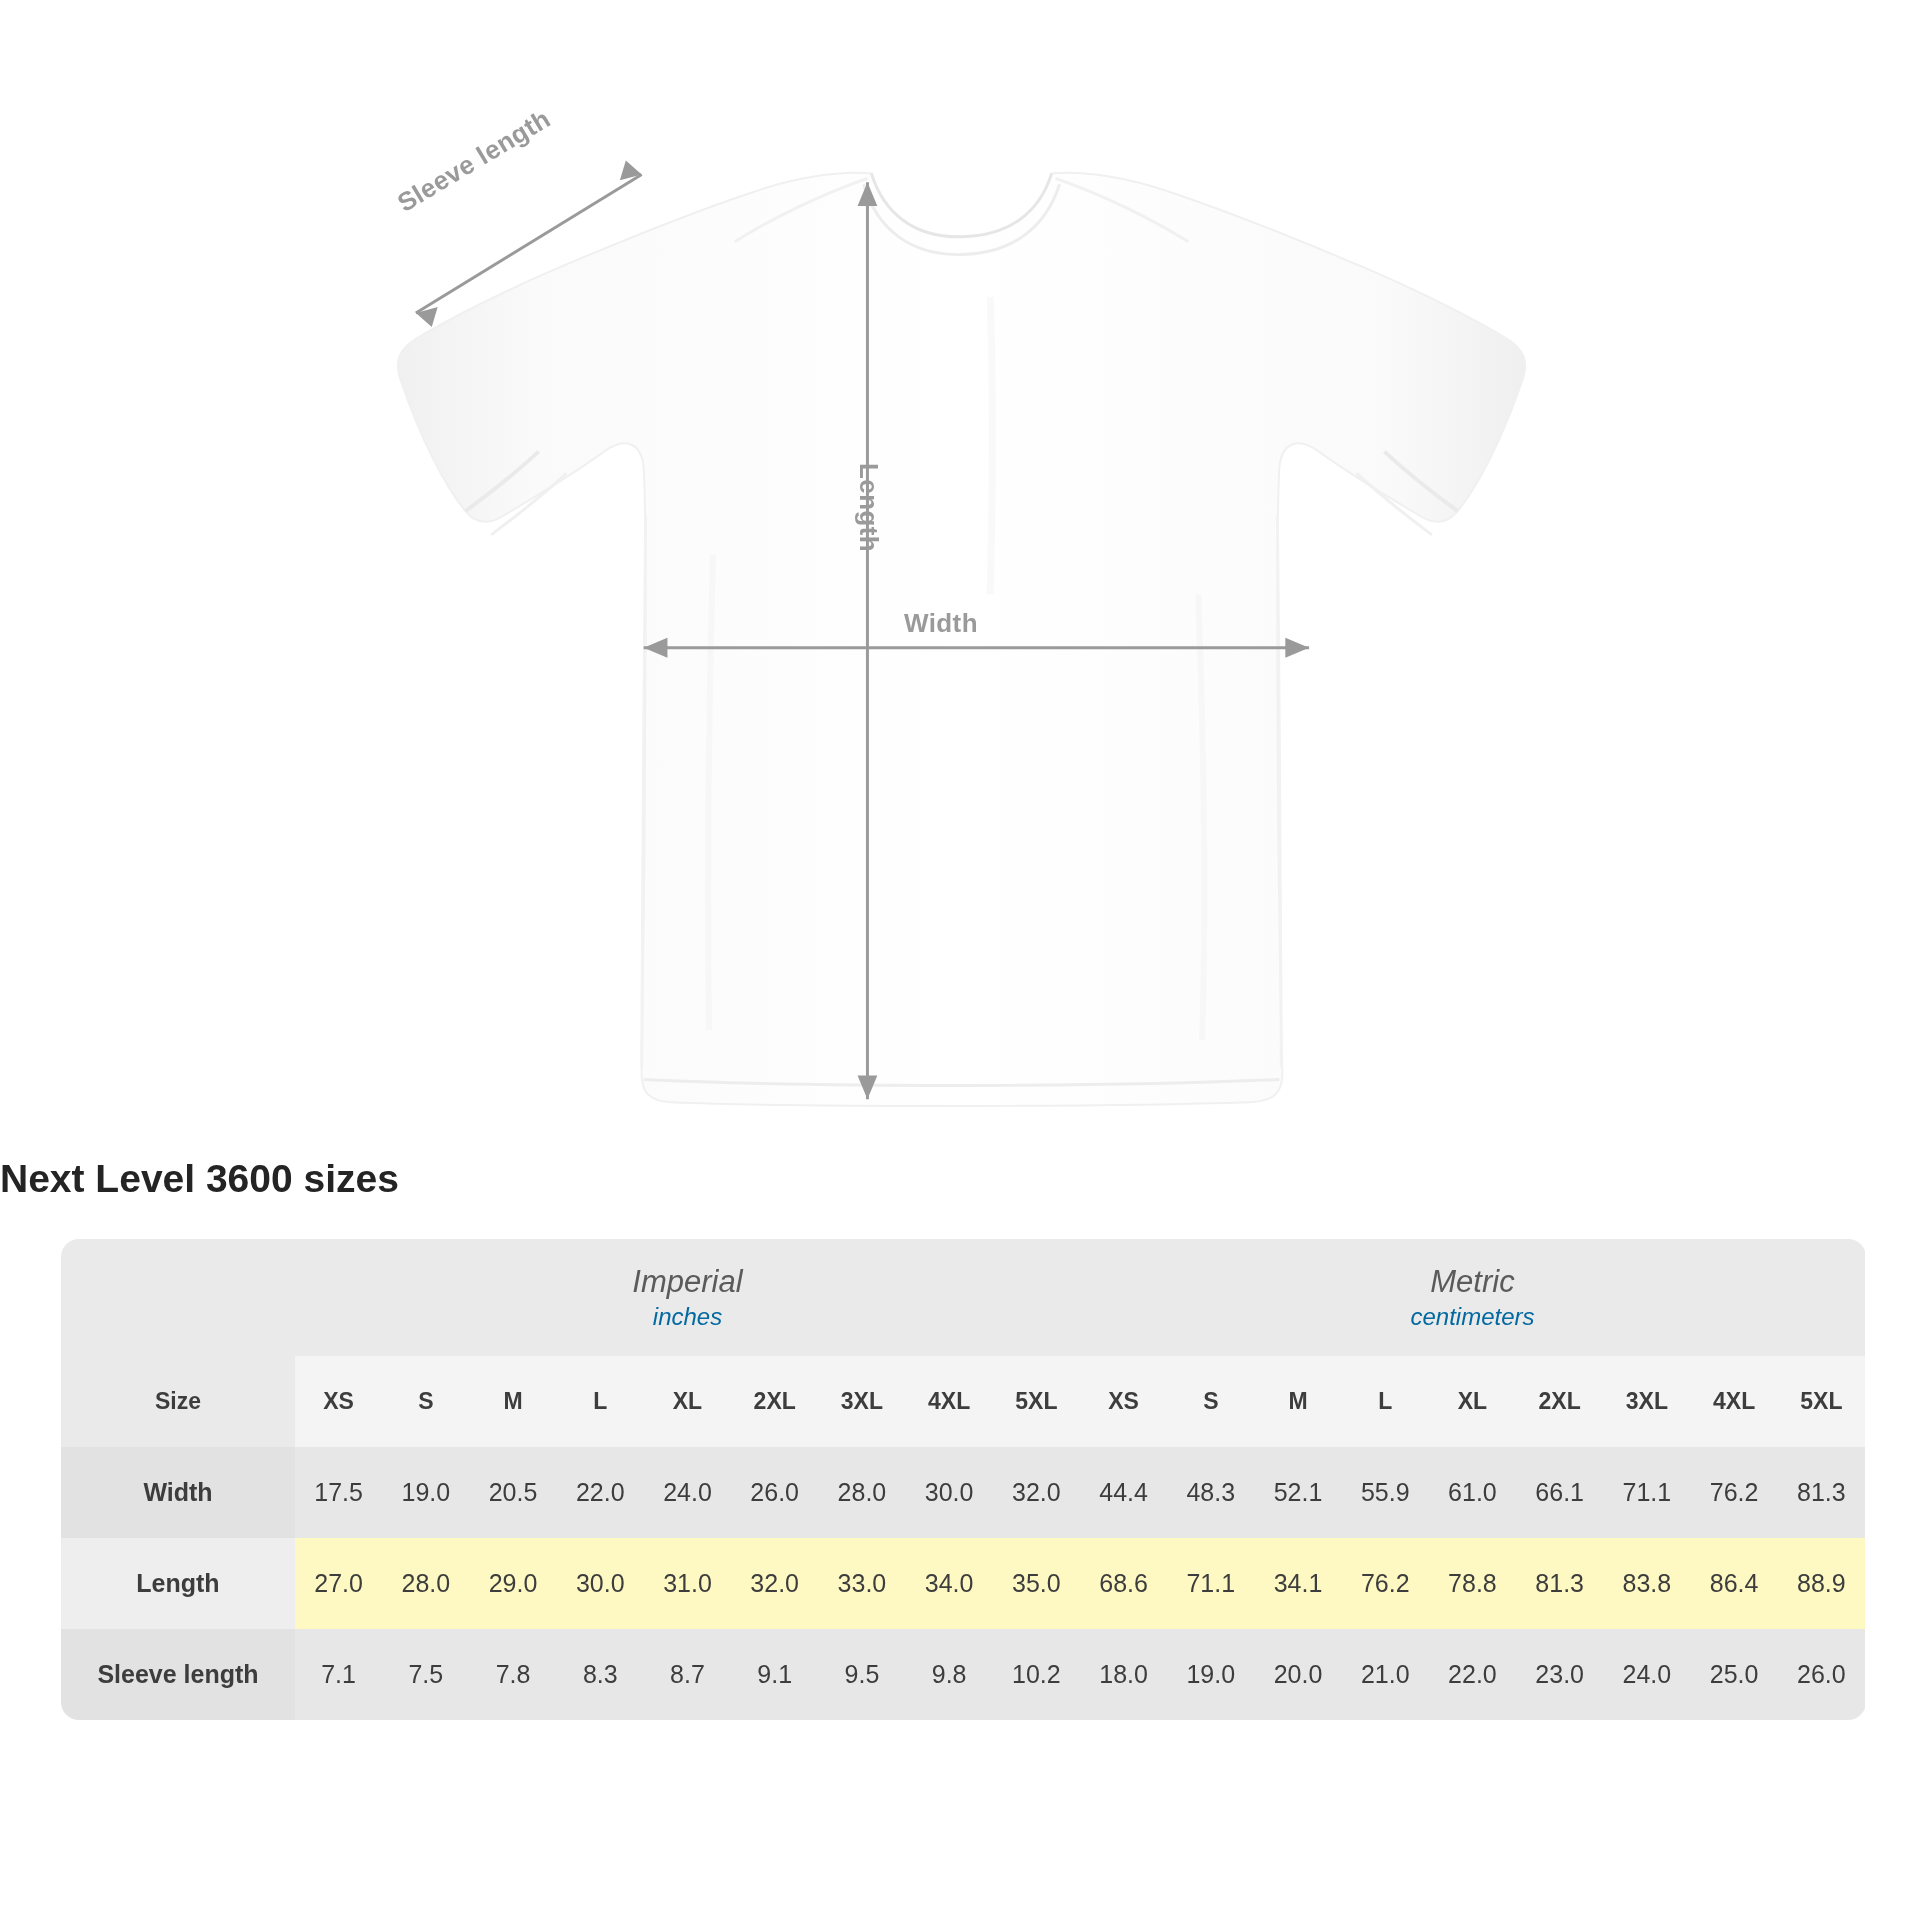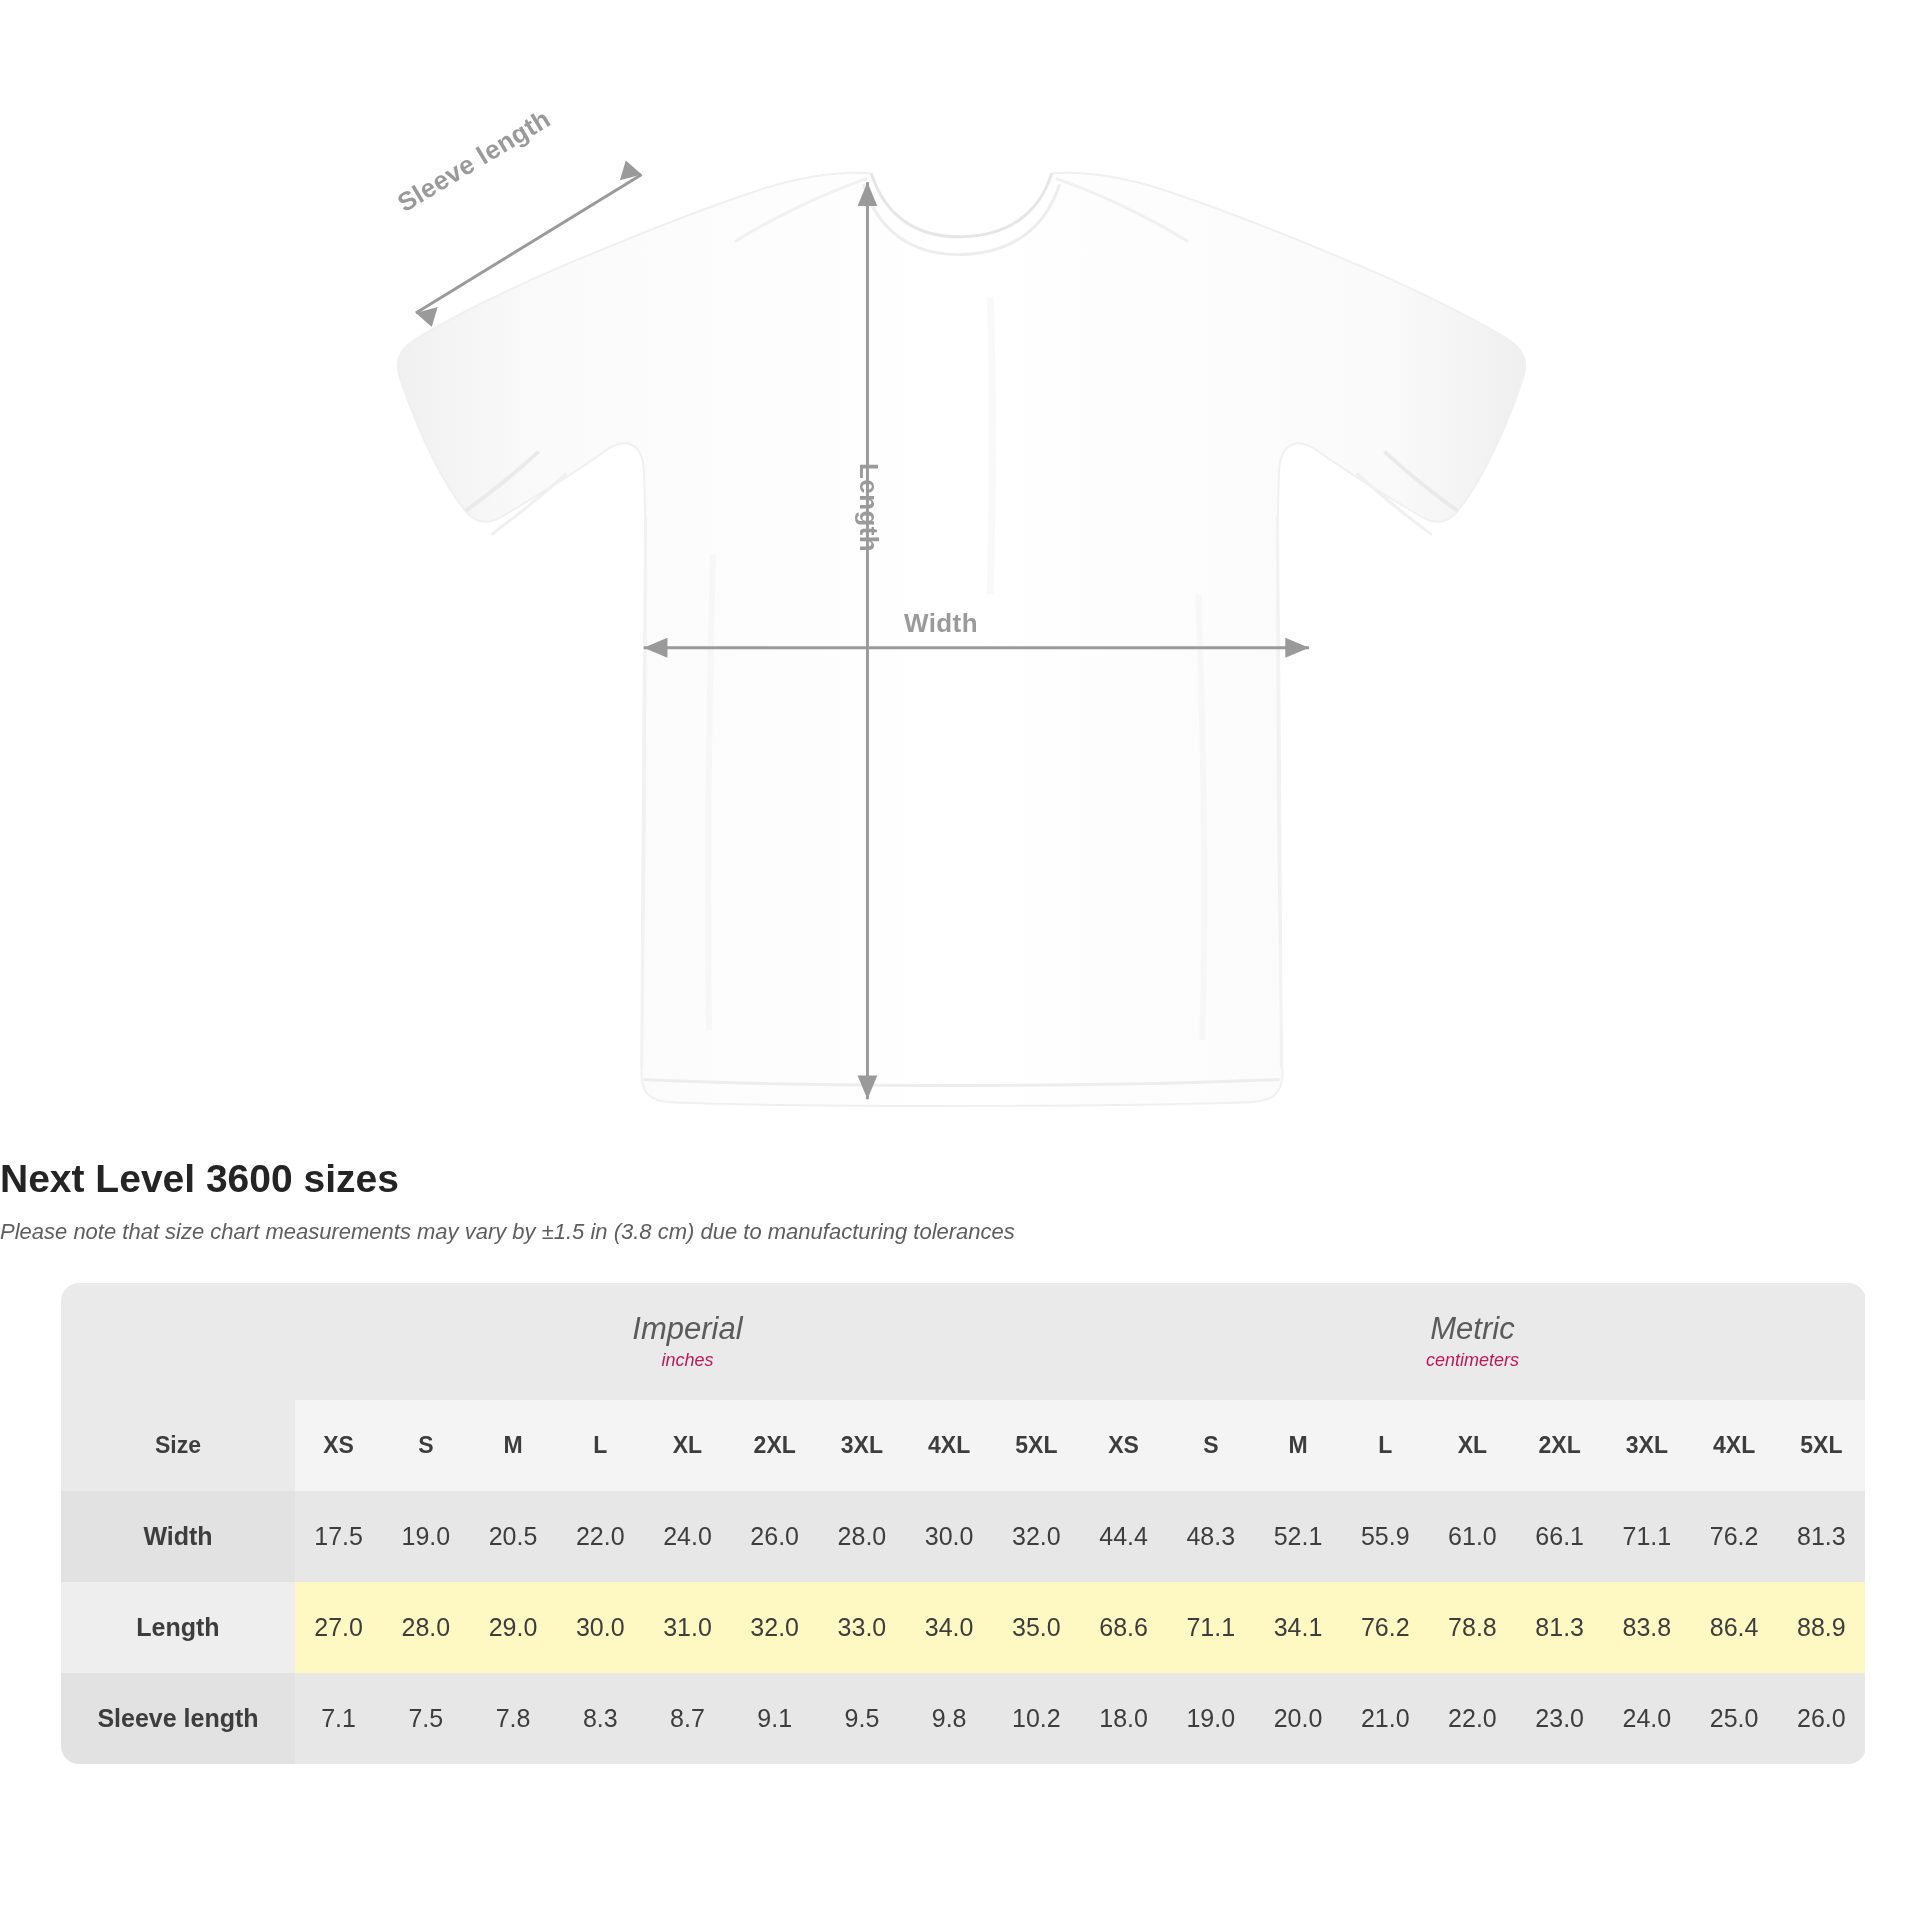--- a/index.html
+++ b/index.html
@@ -102,23 +102,23 @@
     vertical-align: middle;
   }
   .unit-head .unit-name {
     font-size: 31px;
     font-weight: normal;
     font-style: italic;
     color: #5b5b5b;
     line-height: 1.25;
   }
   .unit-head .unit-sub {
-    font-size: 18px;
+    font-size: 24px;
     font-style: italic;
-    color: #be185d;
+    color: #0369a1;
     line-height: 1.3;
   }
   .col-label {
     width: 234px;
   }
   .head-row td {
     background: #f4f4f4;
     height: 91px;
     font-weight: bold;
     font-size: 25px;
@@ -230,21 +230,20 @@
     </svg>
 
     <div class="dim-label label-sleeve">Sleeve length</div>
     <div class="dim-label label-length">Length</div>
     <div class="dim-label label-width">Width</div>
   </div>
 </div>
 
 <div class="title-block">
   <h1 class="chart-title">Next Level 3600 sizes</h1>
-  <p class="chart-note">Please note that size chart measurements may vary by ±1.5 in (3.8 cm) due to manufacturing tolerances</p>
 </div>
 
 <div class="table-wrap">
   <table class="size-table">
     <colgroup>
       <col class="col-label">
       <col span="18">
     </colgroup>
     <tbody>
       <tr>

